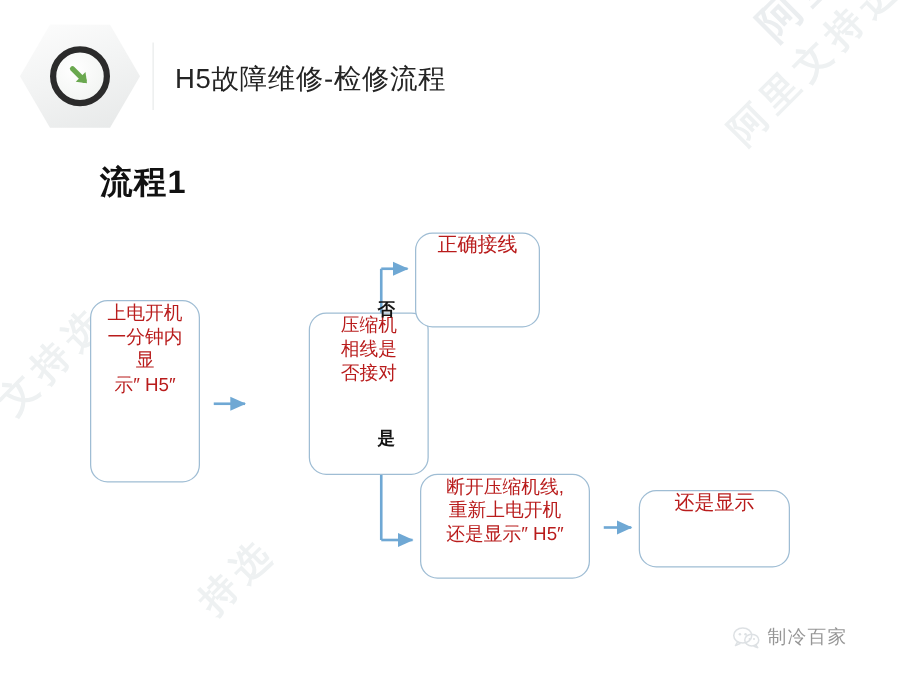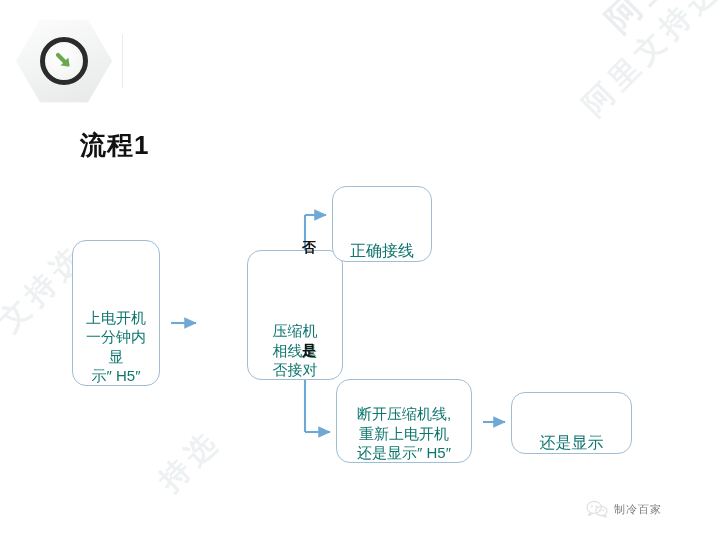--- a/index.html
+++ b/index.html
@@ -125,25 +125,25 @@
     pointer-events: none;
   }
 
   .node {
     position: absolute;
     box-sizing: border-box;
     border: 1.6px solid #9fbdd4;
     border-radius: 14px;
     background: #ffffff;
     display: flex;
-    align-items: flex-end;
+    align-items: flex-start;
     justify-content: center;
     text-align: center;
     z-index: 2;
-    color: #0f766e;
+    color: #b91c1c;
     line-height: 1.28;
   }
   .node .node-text {
     display: block;
     white-space: pre-line;
     padding: 0 4px;
   }
 
   #node-start   { left: 72px;  top: 240px; width: 88px;  height: 146px; font-size: 15px; }
   #node-decide  { left: 203px; top: 250px; width: 96px;  height: 130px; font-size: 15px; margin-left: 44px; }
@@ -167,22 +167,22 @@
     position: absolute;
     left: 586px; top: 500px;
     display: flex;
     align-items: center;
     gap: 6px;
     z-index: 3;
     opacity: 0.55;
   }
   .footer-brand svg { display: block; }
   .footer-brand-text {
-    font-size: 11px;
-    color: #000000;
+    font-size: 15px;
+    color: #404040;
     letter-spacing: 1px;
     white-space: nowrap;
     font-family: Liberation Mono, monospace;
   }
 </style>
 </head>
 <body>
 
 <div id="slide">
 
@@ -197,20 +197,21 @@
         <div class="hex-shape"></div>
       </div>
       <div class="logo-ring">
         <svg width="26" height="26" viewBox="0 0 26 26" aria-hidden="true">
           <path d="M7 7 L16.2 16.2" stroke="#6aa84f" stroke-width="4.2" stroke-linecap="round" fill="none"></path>
           <path d="M18.6 18.6 L9.6 17.4 L17.4 9.6 Z" fill="#6aa84f"></path>
         </svg>
       </div>
     </div>
     <div class="header-divider"></div>
+    <div class="header-title">H5故障维修-检修流程</div>
   </div>
 
   <div class="section-heading">流程1</div>
 
   <div class="flow">
 
     <svg class="flow-svg" viewBox="0 0 720 540" aria-hidden="true">
       <defs>
         <marker id="arrow" markerWidth="7" markerHeight="7" refX="5.6" refY="3" orient="auto" markerUnits="strokeWidth">
           <path d="M0,0.3 L6,3 L0,5.7 z" fill="#6fa8d4"></path>

